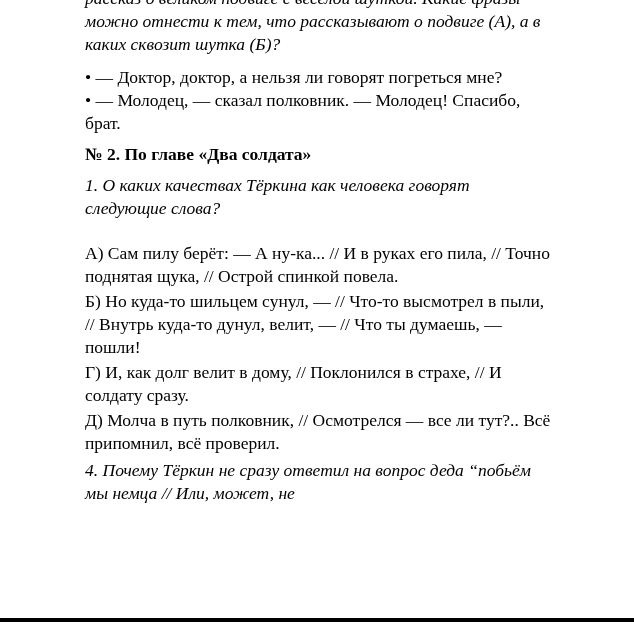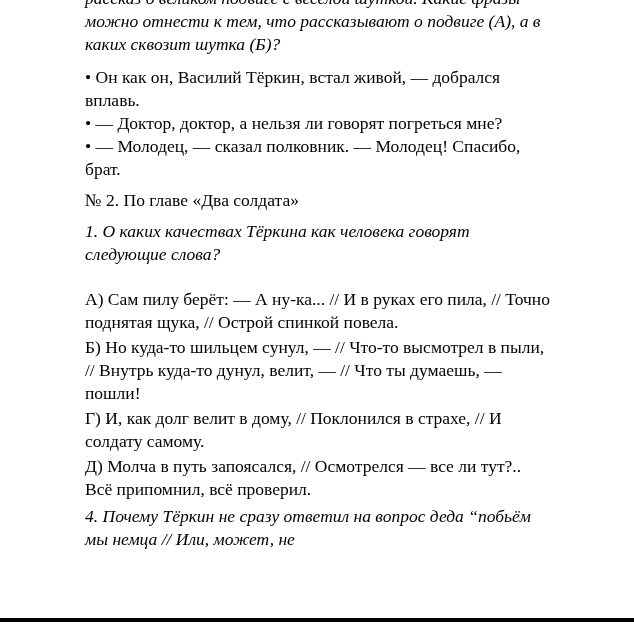--- a/index.html
+++ b/index.html
@@ -22,21 +22,21 @@
     position: absolute;
     left: 85px;
     right: 82px;
     top: -13px;
     font-size: 17.5px;
     line-height: 23px;
     text-align: left;
   }
   p { margin: 0; }
   .italic { font-style: italic; }
-  .bold { font-weight: normal; }
+  .bold { font-weight: bold; }
   .intro { margin-bottom: 10px; }
   .bullet { margin: 0; }
   .heading { margin-top: 8px; margin-bottom: 8px; }
   .q1 { margin-bottom: 22px; }
   .quote { margin-bottom: 2px; }
   .q2 { margin-top: 4px; }
   .bottom-rule {
     position: absolute;
     left: 0;
     right: 0;
@@ -47,34 +47,33 @@
 </style>
 </head>
 <body>
 
 <div class="page">
   <div class="content">
 
     <p class="italic intro">рассказ о великом подвиге с веселой шуткой. Какие фразы можно отнести к тем, что рассказывают о подвиге (А), а в каких сквозит шутка (Б)?</p>
 
     <div>
-      <p class="bullet">• Он как он, Василий Тёркин, встал живой, — добрался вплавь.</p>
       <p class="bullet">• — Доктор, доктор, а нельзя ли говорят погреться мне?</p>
       <p class="bullet">• — Молодец, — сказал полковник. — Молодец! Спасибо, брат.</p>
     </div>
 
     <p class="bold heading">№ 2. По главе «Два солдата»</p>
 
     <p class="italic q1">1. О каких качествах Тёркина как человека говорят следующие слова?</p>
 
     <div>
       <p class="quote">А) Сам пилу берёт: — А ну-ка... // И в руках его пила, // Точно поднятая щука, // Острой спинкой повела.</p>
       <p class="quote">Б) Но куда-то шильцем сунул, — // Что-то высмотрел в пыли, // Внутрь куда-то дунул, велит, — // Что ты думаешь, — пошли!</p>
-      <p class="quote">Г) И, как долг велит в дому, // Поклонился в страхе, // И солдату самому.</p>
-      <p class="quote">Д) Молча в путь запоясался, // Осмотрелся — все ли тут?.. Всё припомнил, всё проверил.</p>
+      <p class="quote">Г) И, как долг велит в дому, // Поклонился в страхе, // И солдату сразу.</p>
+      <p class="quote">Д) Молча в путь полковник, // Осмотрелся — все ли тут?.. Всё припомнил, всё проверил.</p>
     </div>
 
     <p class="italic q2">4. Почему Тёркин не сразу ответил на вопрос деда “побьём мы немца // Или, может, не</p>
 
   </div>
 
   <div class="bottom-rule"></div>
 </div>
 
 </body></html>

